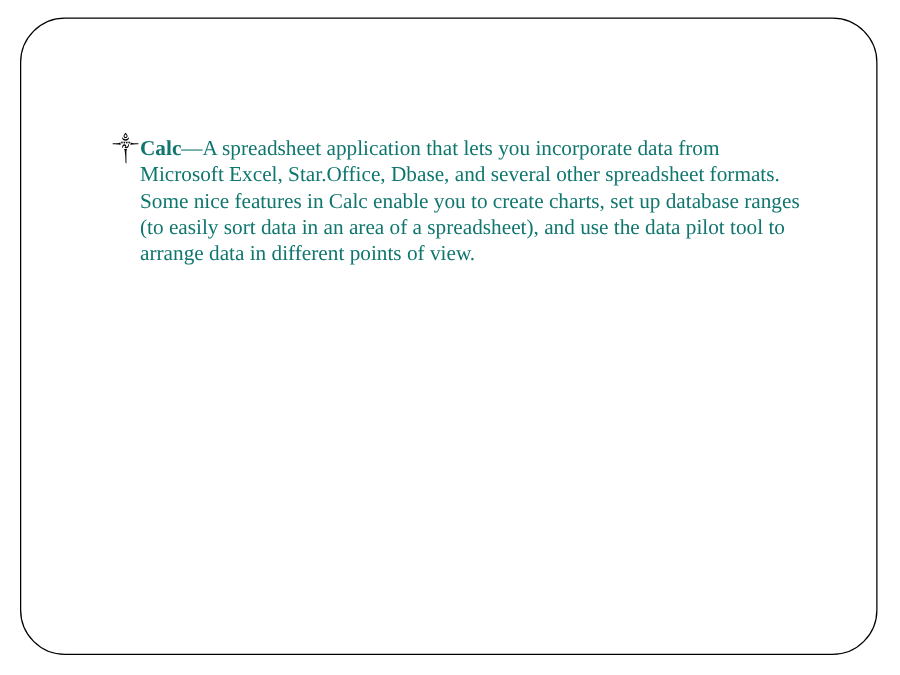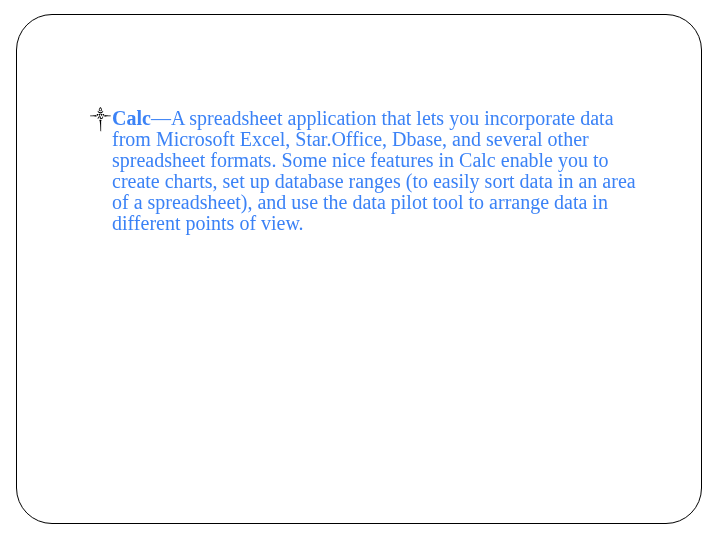--- a/index.html
+++ b/index.html
@@ -34,23 +34,23 @@
   .bullet {
     font-family: "Segoe Script", "Lucida Handwriting", cursive;
     font-size: 16px;
     line-height: 22px;
     color: #000;
     width: 22px;
     flex: 0 0 22px;
     text-align: left;
   }
   .para {
-    font-size: 20px;
+    font-size: 17px;
     line-height: 21px;
-    color: #3b82f6;
+    color: #0f766e;
   }
   .term {
     font-weight: bold;
   }
 </style>
 </head>
 <body>
 
 <div class="slide-frame"></div>
 

